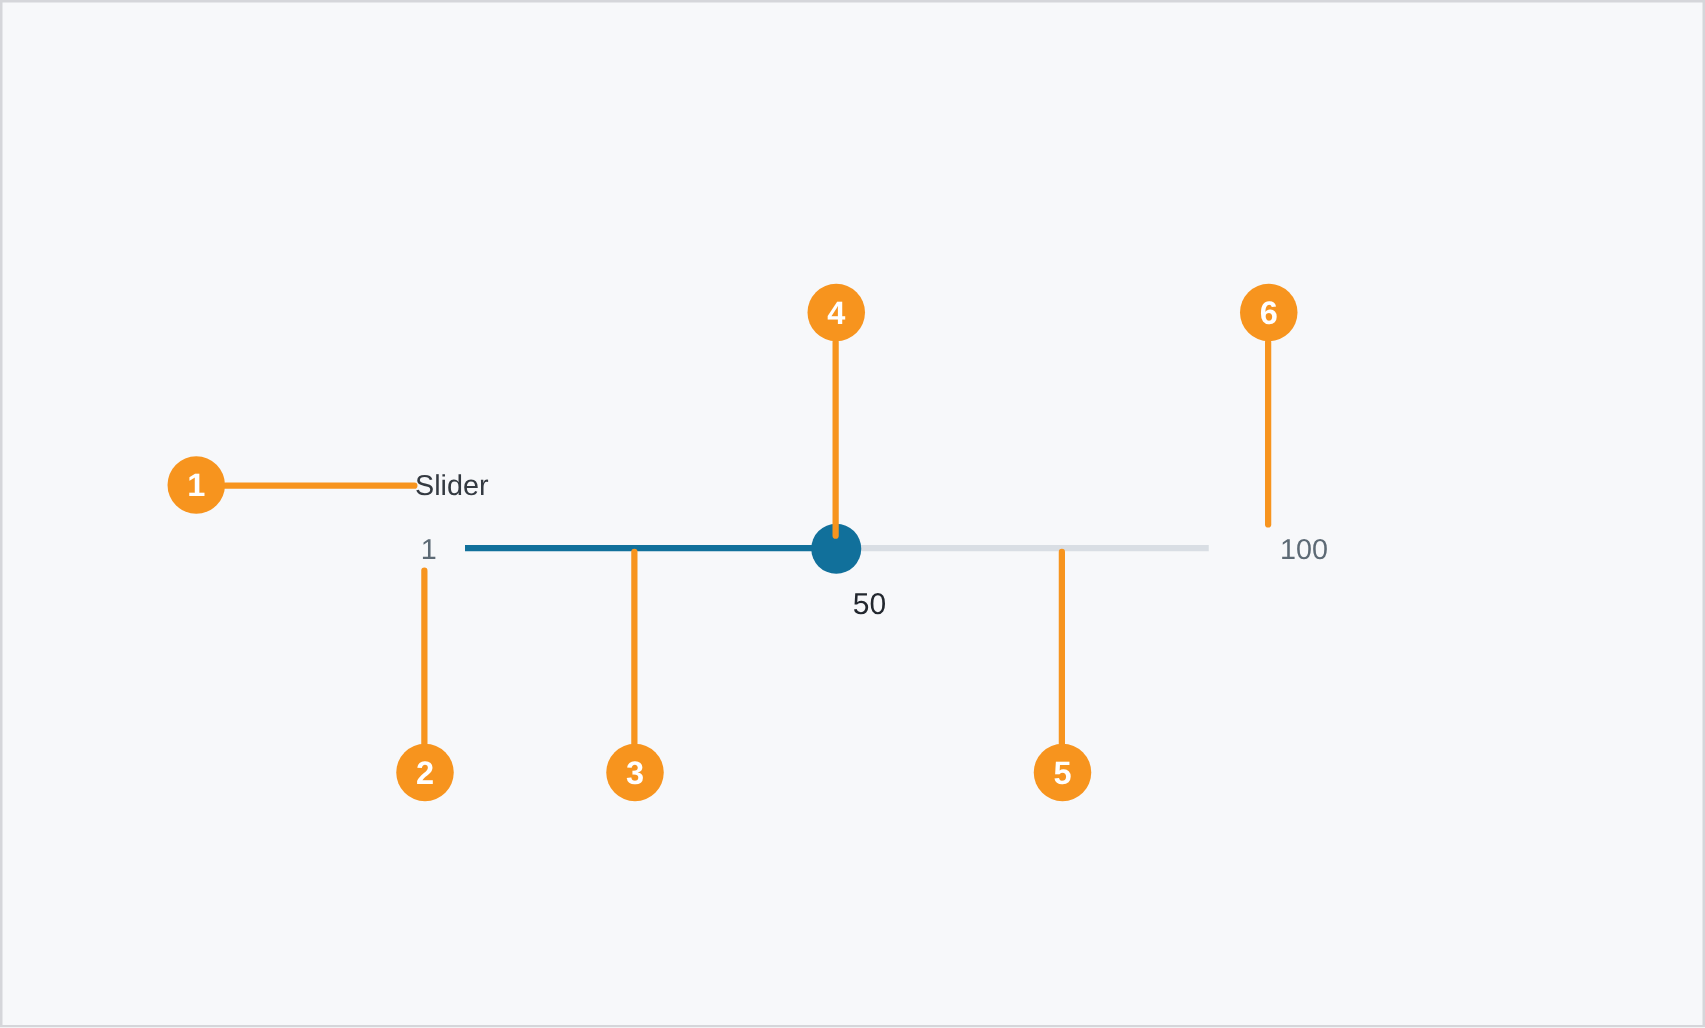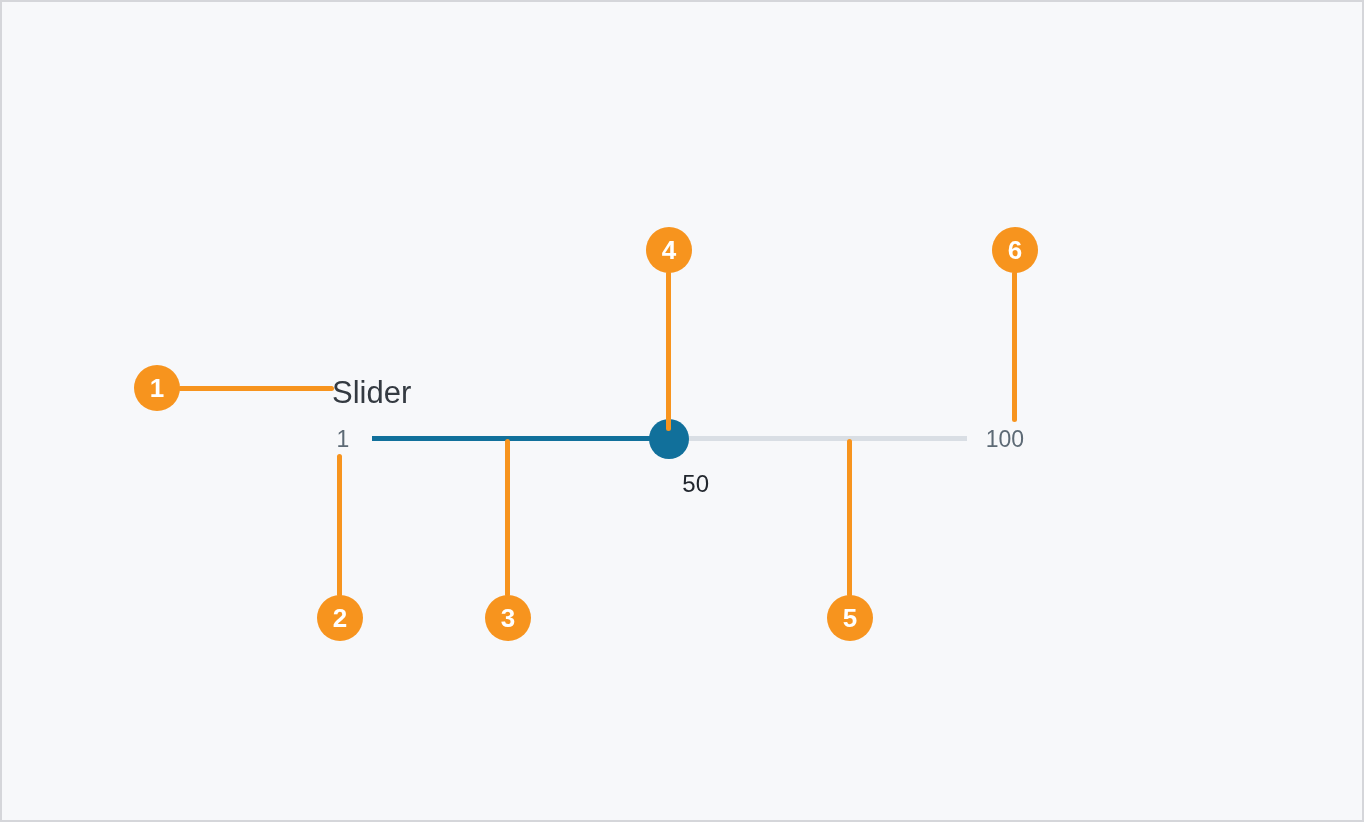--- a/index.html
+++ b/index.html
@@ -62,32 +62,32 @@
   .conn-3 { left: 503px; top: 437px; width: 5px; height: 158px; }   
   .conn-4 { left: 664px; top: 269px; width: 5px; height: 160px; }   
   .conn-5 { left: 845px; top: 437px; width: 5px; height: 158px; }   
   .conn-6 { left: 1010px; top: 269px; width: 5px; height: 151px; }  
 
   
   .slider-label {
     position: absolute;
     left: 330px;
     top: 373px;
-    font-size: 31px;
+    font-size: 23px;
     color: var(--label);
     white-space: nowrap;
   }
   .range-label {
     position: absolute;
     font-size: 23px;
     color: var(--range-label);
     white-space: nowrap;
   }
   .min-label { left: 331px; top: 424px; width: 20px; text-align: center; }
-  .max-label { left: 970px; top: 424px; width: 52px; text-align: right; }
+  .max-label { left: 1022px; top: 424px; width: 52px; text-align: left; }
   .track {
     position: absolute;
     top: 434px;
     height: 5px;
     z-index: 1;
   }
   .track-filled { left: 370px; width: 297px; background: var(--track-filled); }
   .track-empty  { left: 667px; width: 298px; background: var(--track-empty); }
   .handle {
     position: absolute;

